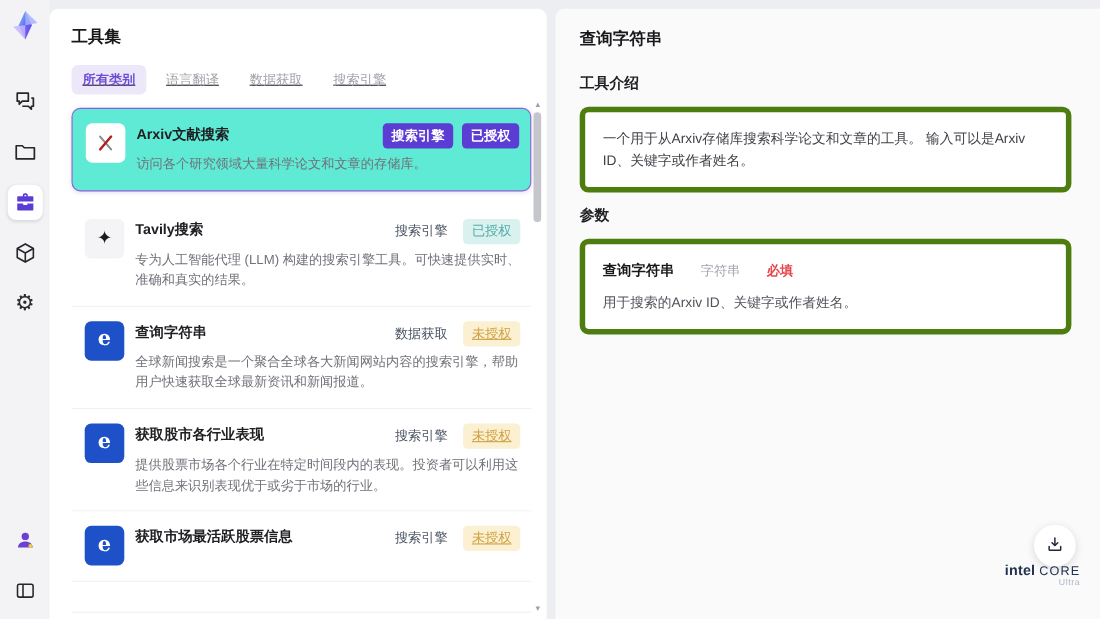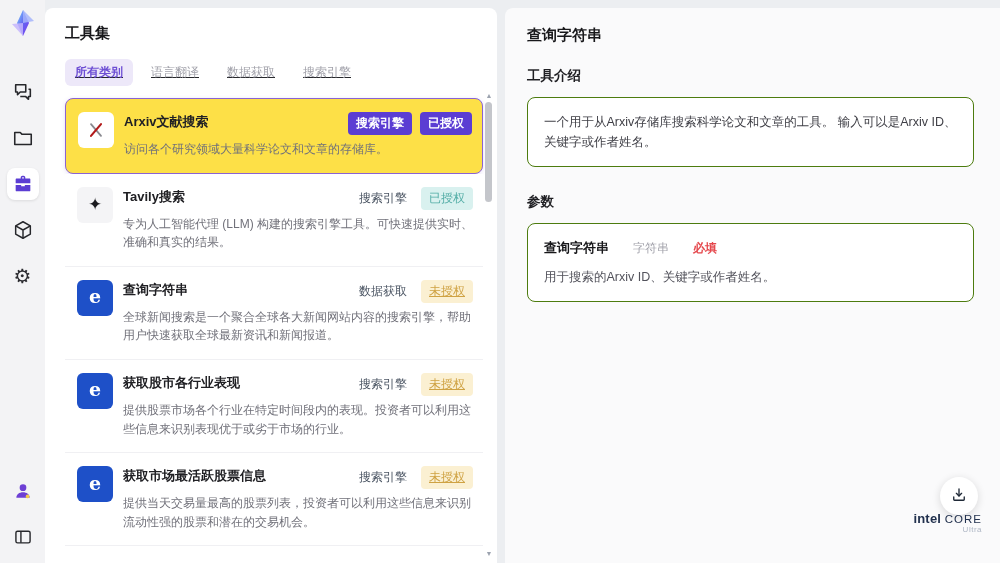--- a/index.html
+++ b/index.html
@@ -38,22 +38,22 @@
     cursor:pointer; white-space:nowrap;
   }
   .tab.active { background:#ede8f9; color:#6d4ed4; font-weight:600; }
 
   .cards { width:418px; }
   .card {
     display:flex; gap:10px; padding:13px 10px 14px 12px;
     border-bottom:1px solid #f0f0f3; cursor:pointer; background:#fff;
   }
   .card.selected {
-    background:#fde047; border:1px solid #8a63d2; border-radius:8px;
-    margin-bottom:0; box-shadow:0 1px 4px rgba(120,90,210,.18);justify-content:space-between;
+    background:#5eead4; border:1px solid #8a63d2; border-radius:8px;
+    margin-bottom:12px; box-shadow:0 1px 4px rgba(120,90,210,.18);justify-content:space-between;
   }
   .tool-tile {
     width:36px; height:36px; border-radius:6px; background:#f4f4f6;
     display:flex; align-items:center; justify-content:center; flex-shrink:0;
   }
   .card.selected .tool-tile { background:#ffffff; }
   .tile-news { background:#1e50c8; }
   .tile-news .glyph-e {
     color:#fff; font-weight:700; font-size:19px; font-family:"DejaVu Serif",serif;
     line-height:1; transform:translateY(-1px);
@@ -82,23 +82,23 @@
   }
 
   
   .detail-panel {
     flex:1; background:#fafafb; margin-top:8px; margin-left:8px;
     border-radius:8px 0 0 0; padding:18px 26px 0 22px; position:relative;
   }
   .detail-title { font-size:15px; font-weight:700; color:#18181b; margin-bottom:22px; }
   .section-h { font-size:13.5px; font-weight:700; color:#1f1f23; margin-bottom:12px; }
   .info-box {
-    background:#fff; border:1px solid #4d7c0f; border-radius:8px;
+    background:#fff; border:5px solid #4d7c0f; border-radius:8px;
     padding:14px 16px; font-size:12.5px; color:#3f3f46; line-height:1.6;
-    margin-bottom:26px;
+    margin-bottom:12px;
   }
   .param-head { display:flex; align-items:baseline; gap:24px; margin-bottom:8px; }
   .param-name { font-size:13px; font-weight:700; color:#18181b; }
   .param-type { font-size:12px; color:#a1a1aa; }
   .param-req { font-size:12px; color:#e5484d;font-weight:bold; }
   .param-desc { font-size:12.5px; color:#52525b; }
 
   
   .fab {
     position:absolute; right:22px; bottom:48px; width:38px; height:38px;
@@ -264,21 +264,20 @@
             <span class="glyph-e">e</span>
           </div>
     <div class="card-main">
       <div class="card-head">
         <span class="tool-name">获取市场最活跃股票信息</span>
         <span class="badges">
           <span class="cat-text">搜索引擎</span>
           <span class="pill pill-no">未授权</span>
         </span>
       </div>
-      <div class="tool-desc">提供当天交易量最高的股票列表，投资者可以利用这些信息来识别流动性强的股票和潜在的交易机会。</div>
     </div>
   </div>
         <div class="card">
     
     
   </div>
       </div>
 
     <div class="sb-track">
       <div class="sb-arrow" style="top:0;">▲</div>

